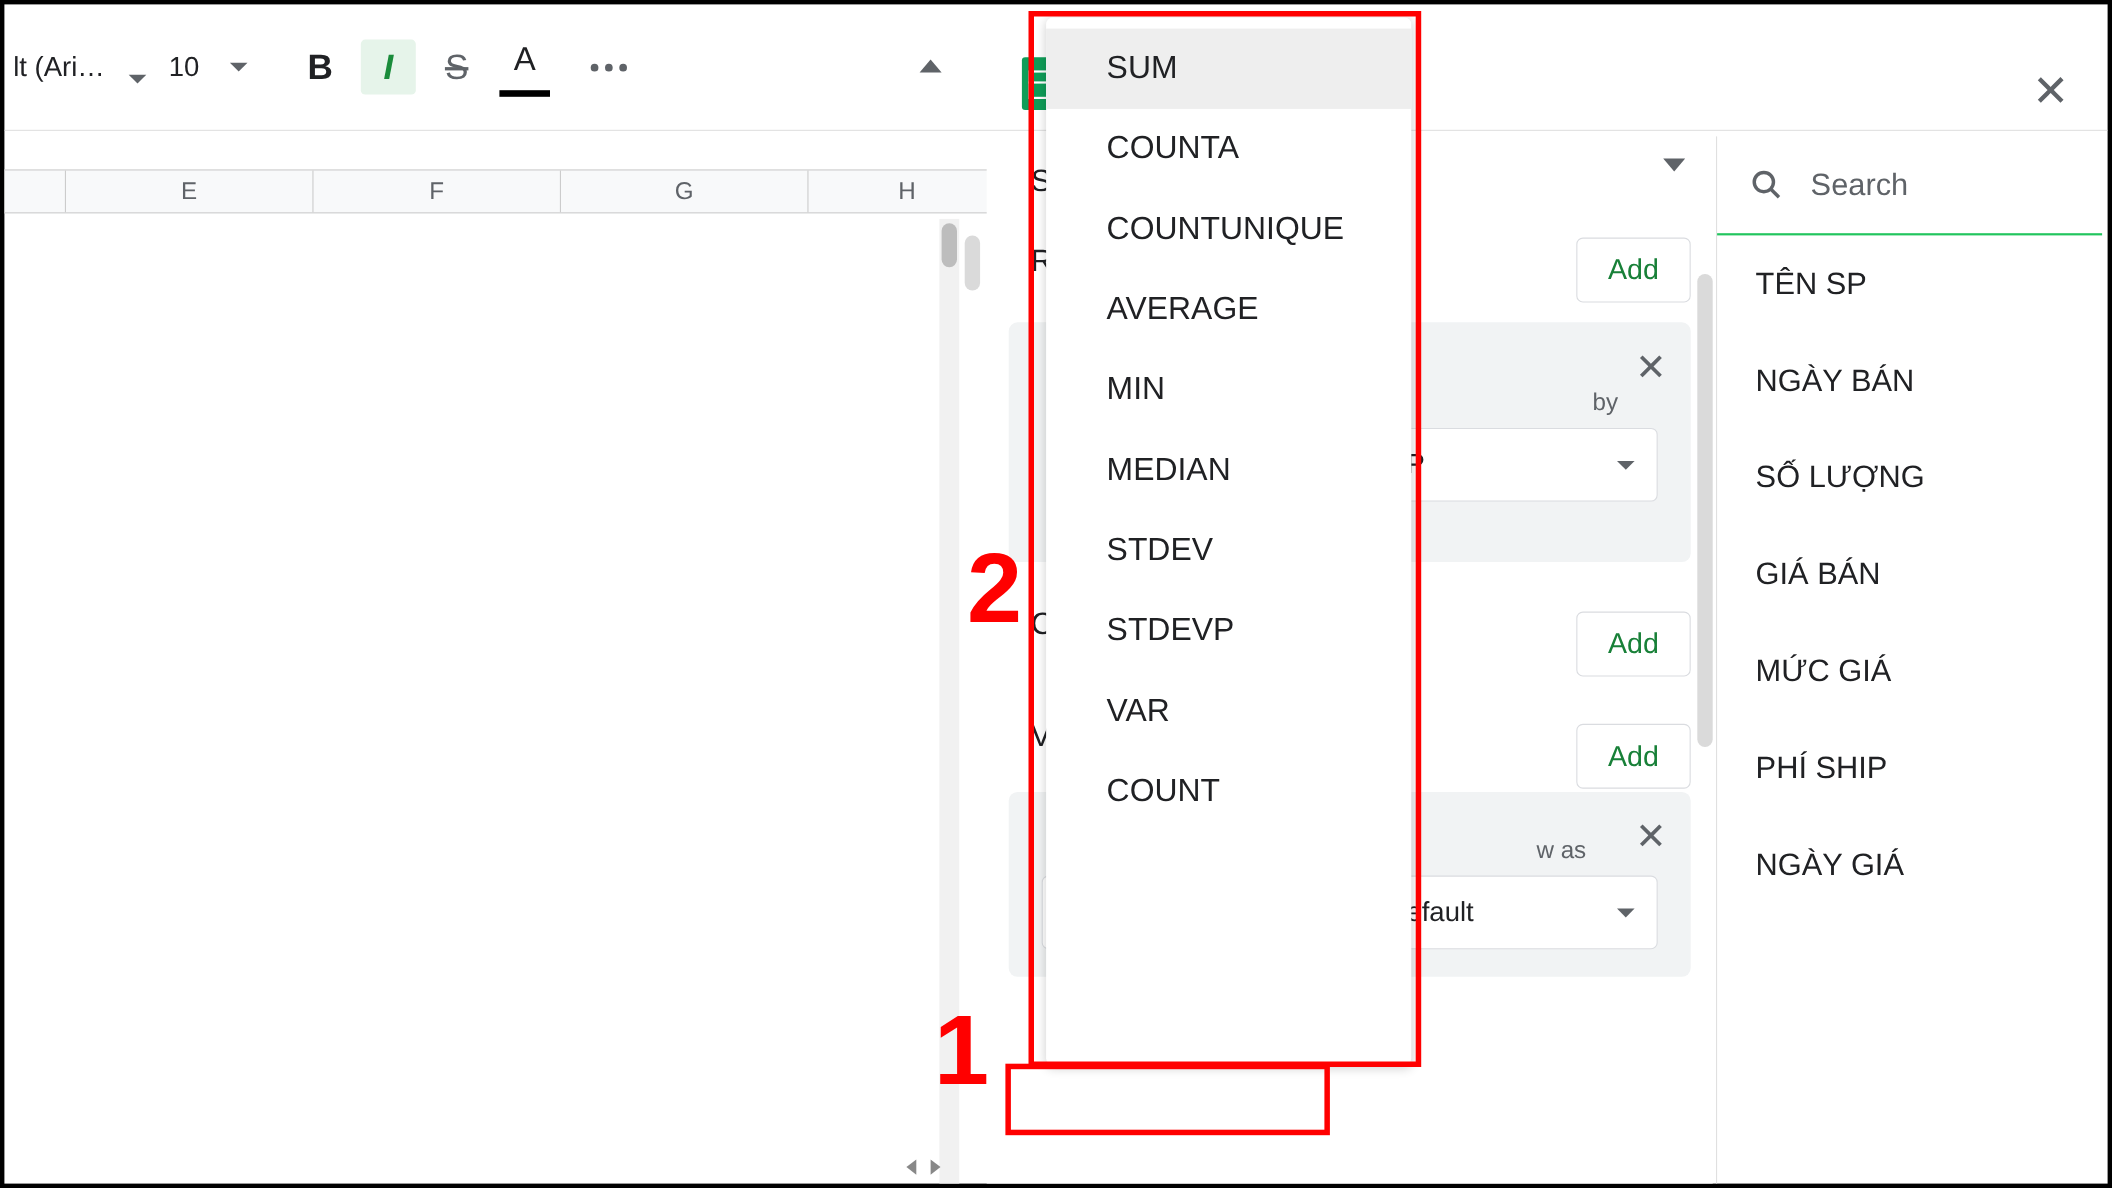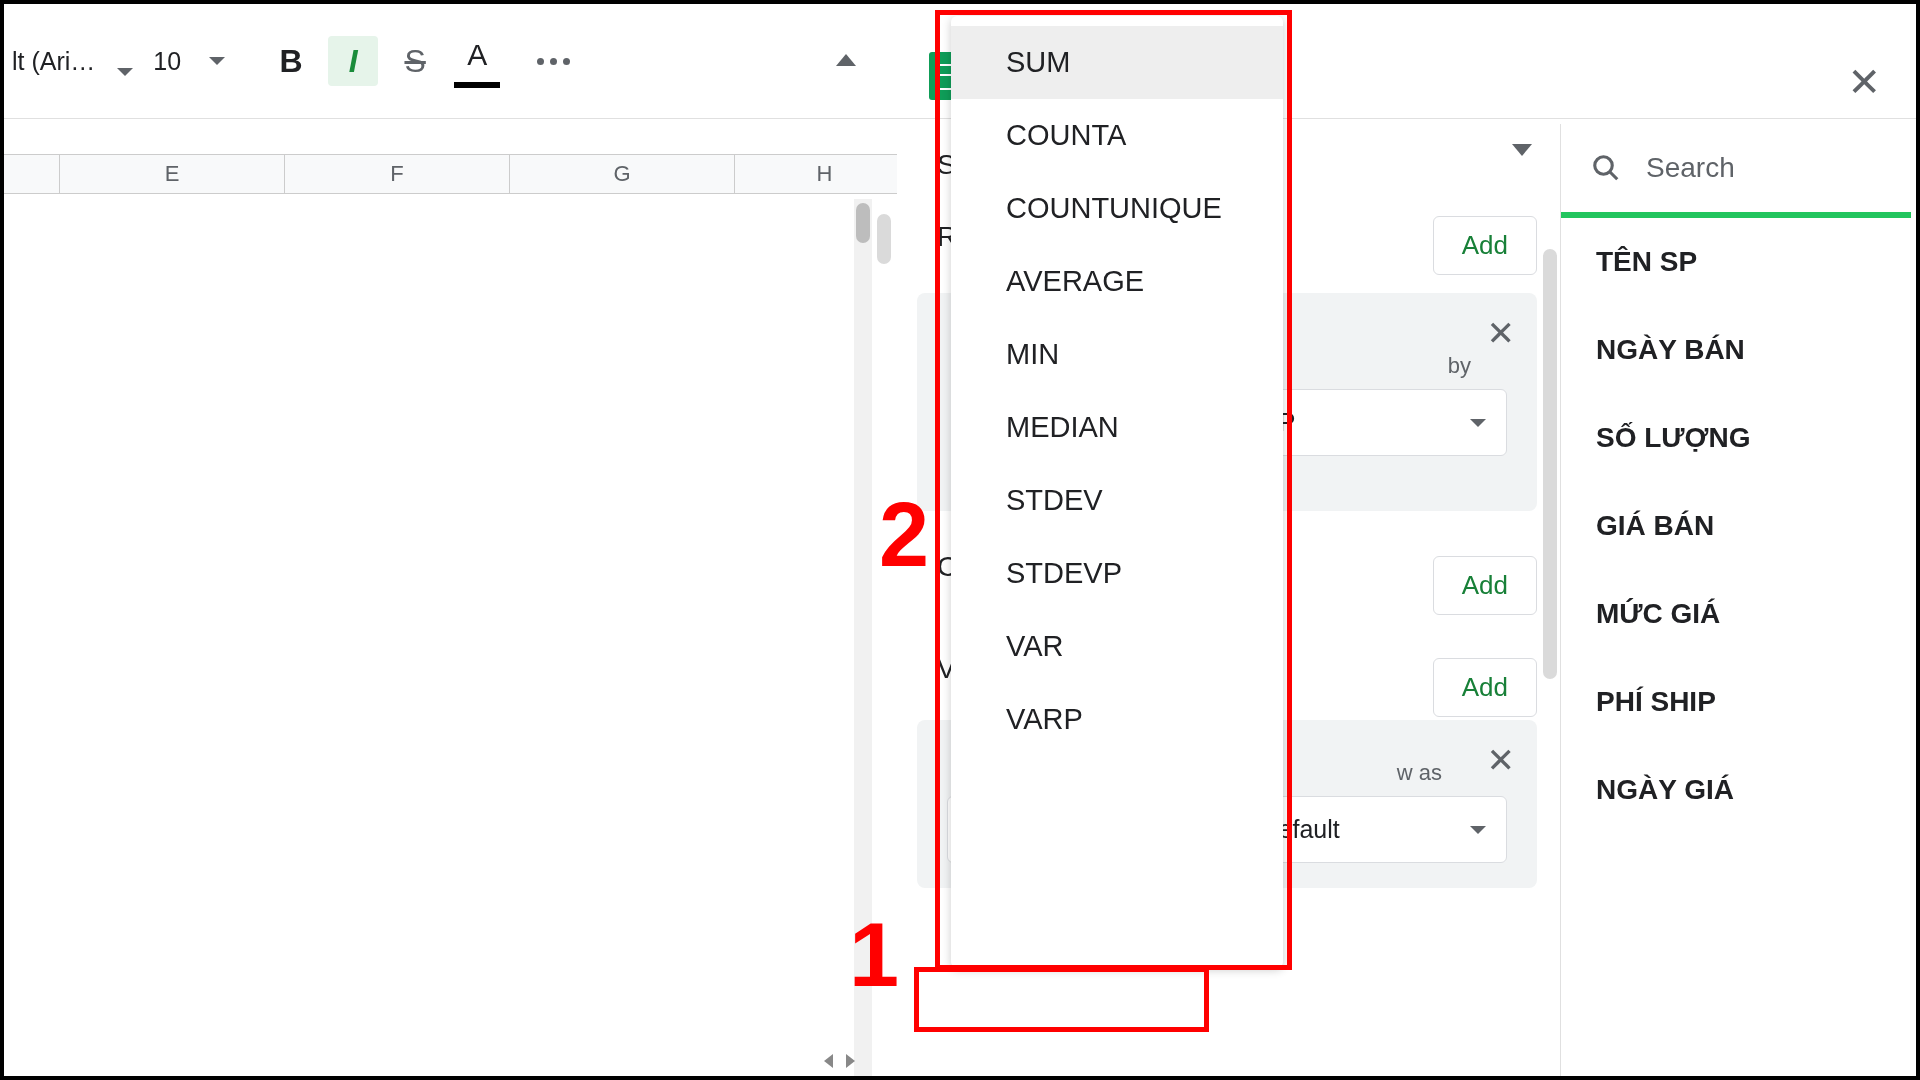--- a/index.html
+++ b/index.html
@@ -47,23 +47,23 @@
 .card-close { position: absolute; top: 20px; right: 22px; font-size: 34px; color: #5f6368; cursor: pointer; font-weight: 300; }
 .card-label { font-size: 22px; color: #5f6368; margin-bottom: 10px; }
 .card-select { background: #fff; border: 1px solid #dadce0; border-radius: 6px; padding: 18px 20px; display: flex; align-items: center; justify-content: space-between; font-size: 25px; color: #202124; cursor: pointer; }
 .card-select .triangle { border-top-color: #5f6368; }
 .sel-box { flex: 1; background: #fff; border: 1px solid #dadce0; border-radius: 6px; padding: 18px 20px; display: flex; align-items: center; justify-content: space-between; font-size: 25px; color: #202124; cursor: pointer; }
 
 .panel-scroll { position: absolute; top: 125px; right: 0; width: 14px; height: 720px; }
 .panel-scroll-thumb { position: absolute; top: 0; left: 0; width: 14px; height: 430px; background: #dadada; border-radius: 7px; }
 
 .right-panel { position: absolute; top: 120px; left: 1556px; right: 5px; height: 960px; border-left: 1px solid #e0e0e0; }
-.search-row { display: flex; align-items: center; padding: 28px 30px; border-bottom: 6px solid #22c55e; color: #5f6368; font-size: 28px; }
+.search-row { display: flex; align-items: center; padding: 28px 30px; border-bottom: 2px solid #22c55e; color: #5f6368; font-size: 28px; }
 .search-icon-svg { width: 30px; height: 30px; margin-right: 25px; }
-.field-item { padding: 28px 35px; font-size: 28px; color: #202124; cursor: pointer; font-weight: bold; }
+.field-item { padding: 28px 35px; font-size: 28px; color: #202124; cursor: pointer; }
 
 .dropdown-menu { position: absolute; top: 12px; left: 947px; width: 332px; height: 952px; background: #fff; box-shadow: 0 2px 10px rgba(0,0,0,0.2); border-radius: 6px; z-index: 500; padding: 10px 0; }
 .dd-item { padding: 20px 55px; font-size: 29px; color: #202124; cursor: pointer; }
 .dd-item.selected { background: #eeeeee; }
 
 .red-box-menu { position: absolute; top: 6px; left: 931px; width: 357px; height: 960px; border: 5px solid #ff0000; z-index: 600; pointer-events: none; }
 .red-box-select { position: absolute; top: 963px; left: 910px; width: 295px; height: 65px; border: 5px solid #ff0000; z-index: 601; pointer-events: none; }
 .red-num-1 { position: absolute; top: 900px; left: 845px; font-size: 90px; font-weight: bold; color: #ff0000; z-index: 602; font-family: Arial; }
 .red-num-2 { position: absolute; top: 480px; left: 875px; font-size: 90px; font-weight: bold; color: #ff0000; z-index: 602; font-family: Arial; }
 
@@ -219,19 +219,19 @@
 <div class="dropdown-menu">
   <div class="dd-item selected"><span>SUM</span></div>
   <div class="dd-item"><span>COUNTA</span></div>
   <div class="dd-item"><span>COUNTUNIQUE</span></div>
   <div class="dd-item"><span>AVERAGE</span></div>
   <div class="dd-item"><span>MIN</span></div>
   <div class="dd-item"><span>MEDIAN</span></div>
   <div class="dd-item"><span>STDEV</span></div>
   <div class="dd-item"><span>STDEVP</span></div>
   <div class="dd-item"><span>VAR</span></div>
-  <div class="dd-item"><span>VARP</span></div>
+  <div class="dd-item"><span>COUNT</span></div>
 </div>
 
 <div class="red-box-menu"></div>
 <div class="red-box-select"></div>
 <div class="red-num-1"><span>1</span></div>
 <div class="red-num-2"><span>2</span></div>
 
 </body></html>

